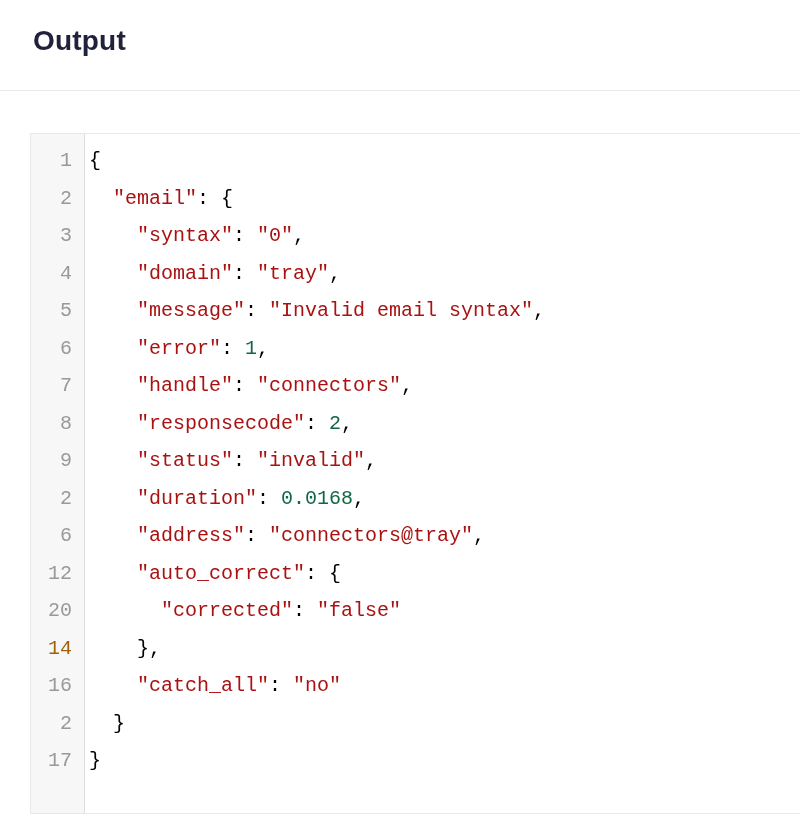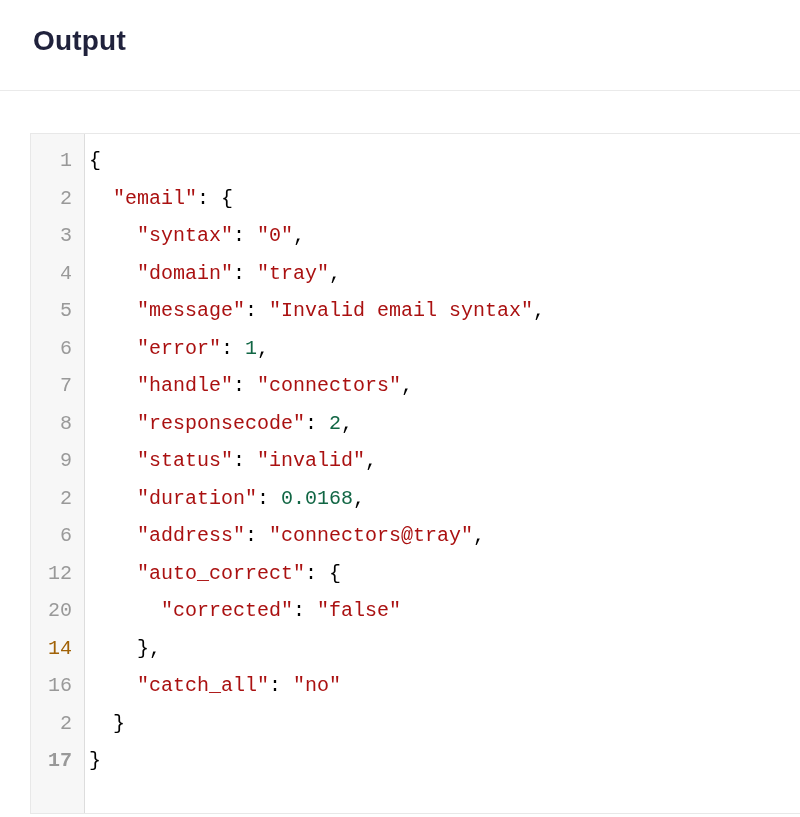--- a/index.html
+++ b/index.html
@@ -80,21 +80,21 @@
       <div class="ln" style="color: rgb(153, 153, 153);">7</div>
       <div class="ln" style="color: rgb(153, 153, 153);">8</div>
       <div class="ln" style="color: rgb(153, 153, 153);">9</div>
       <div class="ln" style="color: rgb(153, 153, 153);">2</div>
       <div class="ln" style="color: rgb(153, 153, 153);">6</div>
       <div class="ln" style="color: rgb(153, 153, 153);">12</div>
       <div class="ln" style="color: rgb(153, 153, 153);">20</div>
       <div class="ln" style="color: #a16207;">14</div>
       <div class="ln" style="color: rgb(153, 153, 153);">16</div>
       <div class="ln" style="color: rgb(153, 153, 153);">2</div>
-      <div class="ln" style="color: rgb(153, 153, 153); font-weight: bold;">17</div>
+      <div class="ln" style="color: rgb(153, 153, 153);">17</div>
     </div>
   <div class="code-area">
       <div class="cl"><span style="color: rgb(0, 0, 0);">{</span></div>
       <div class="cl"><span style="color: rgb(0, 0, 0);">  </span><span style="color: rgb(170, 17, 17);">"email"</span><span style="color: rgb(0, 0, 0);">: {</span></div>
       <div class="cl"><span style="color: rgb(0, 0, 0);">    </span><span style="color: rgb(170, 17, 17);">"syntax"</span><span style="color: rgb(0, 0, 0);">: </span><span style="color: rgb(170, 17, 17);">"0"</span><span style="color: rgb(0, 0, 0);">,</span></div>
       <div class="cl"><span style="color: rgb(0, 0, 0);">    </span><span style="color: rgb(170, 17, 17);">"domain"</span><span style="color: rgb(0, 0, 0);">: </span><span style="color: rgb(170, 17, 17);">"tray"</span><span style="color: rgb(0, 0, 0);">,</span></div>
       <div class="cl"><span style="color: rgb(0, 0, 0);">    </span><span style="color: rgb(170, 17, 17);">"message"</span><span style="color: rgb(0, 0, 0);">: </span><span style="color: rgb(170, 17, 17);">"Invalid email syntax"</span><span style="color: rgb(0, 0, 0);">,</span></div>
       <div class="cl"><span style="color: rgb(0, 0, 0);">    </span><span style="color: rgb(170, 17, 17);">"error"</span><span style="color: rgb(0, 0, 0);">: </span><span style="color: rgb(17, 102, 68);">1</span><span style="color: rgb(0, 0, 0);">,</span></div>
       <div class="cl"><span style="color: rgb(0, 0, 0);">    </span><span style="color: rgb(170, 17, 17);">"handle"</span><span style="color: rgb(0, 0, 0);">: </span><span style="color: rgb(170, 17, 17);">"connectors"</span><span style="color: rgb(0, 0, 0);">,</span></div>
       <div class="cl"><span style="color: rgb(0, 0, 0);">    </span><span style="color: rgb(170, 17, 17);">"responsecode"</span><span style="color: rgb(0, 0, 0);">: </span><span style="color: rgb(17, 102, 68);">2</span><span style="color: rgb(0, 0, 0);">,</span></div>

